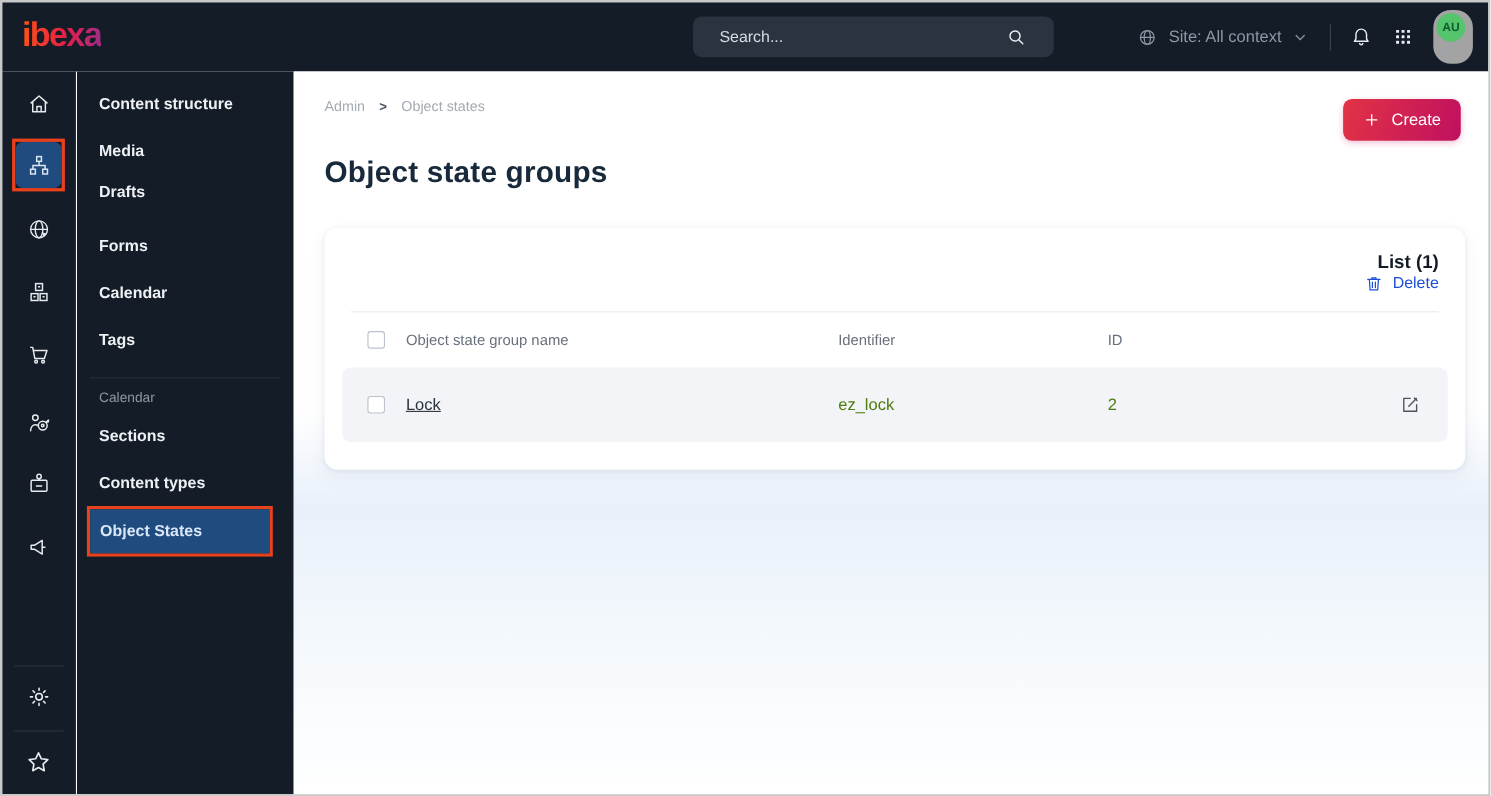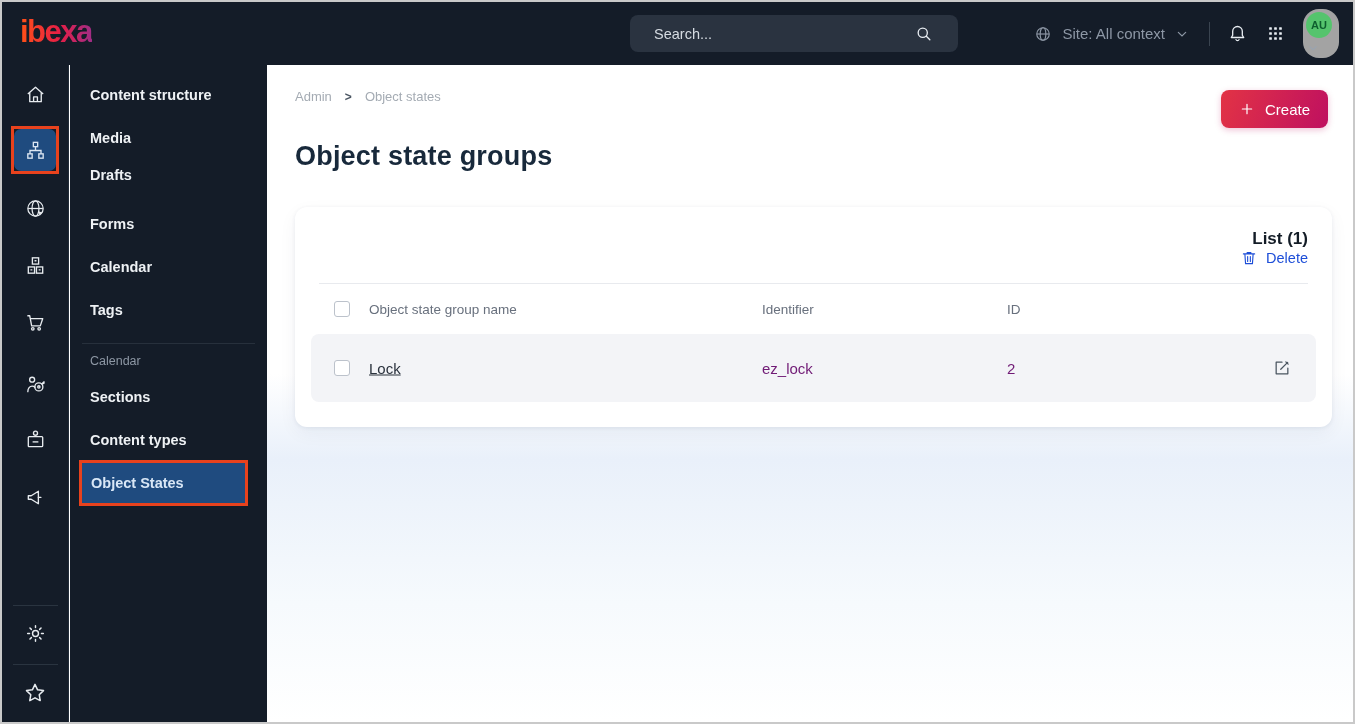--- a/index.html
+++ b/index.html
@@ -81,21 +81,21 @@
   .delete-btn{ background:none; border:none; color:#1d4ed8; font-size:14.5px;
                font-family:inherit; display:flex; align-items:center; gap:8px; cursor:pointer; }
   .card-div{ height:1px; background:#e8eaee; margin:16px 24px 0 24px; }
   .thead-row{ position:relative; height:50px; margin:0 16px; }
   .data-row{ position:relative; height:68px; margin:0 16px; background:#f3f4f7;
              border-radius:8px; }
   .cell{ position:absolute; top:50%; transform:translateY(-50%); }
   .c-check{ left:23px; } .c-name{ left:58px; } .c-ident{ left:451px; }
   .c-id{ left:696px; } .c-edit{ right:24px; }
   .th{ font-size:13.5px; color:#68707d; }
-  .td{ font-size:15px; color:#701a75; }
+  .td{ font-size:15px; color:#4d7c0f; }
   .row-link{ color:#2a323d; text-decoration:underline; cursor:pointer; }
   .checkbox{ width:16px; height:16px; background:#fff; border:1px solid #bcc2cb;
              border-radius:3px; cursor:pointer; }
   .edit-btn{ background:none; border:none; color:#4a5560; cursor:pointer; }
 
   .ic{ display:block; }
 </style>
 </head>
 <body>
 

